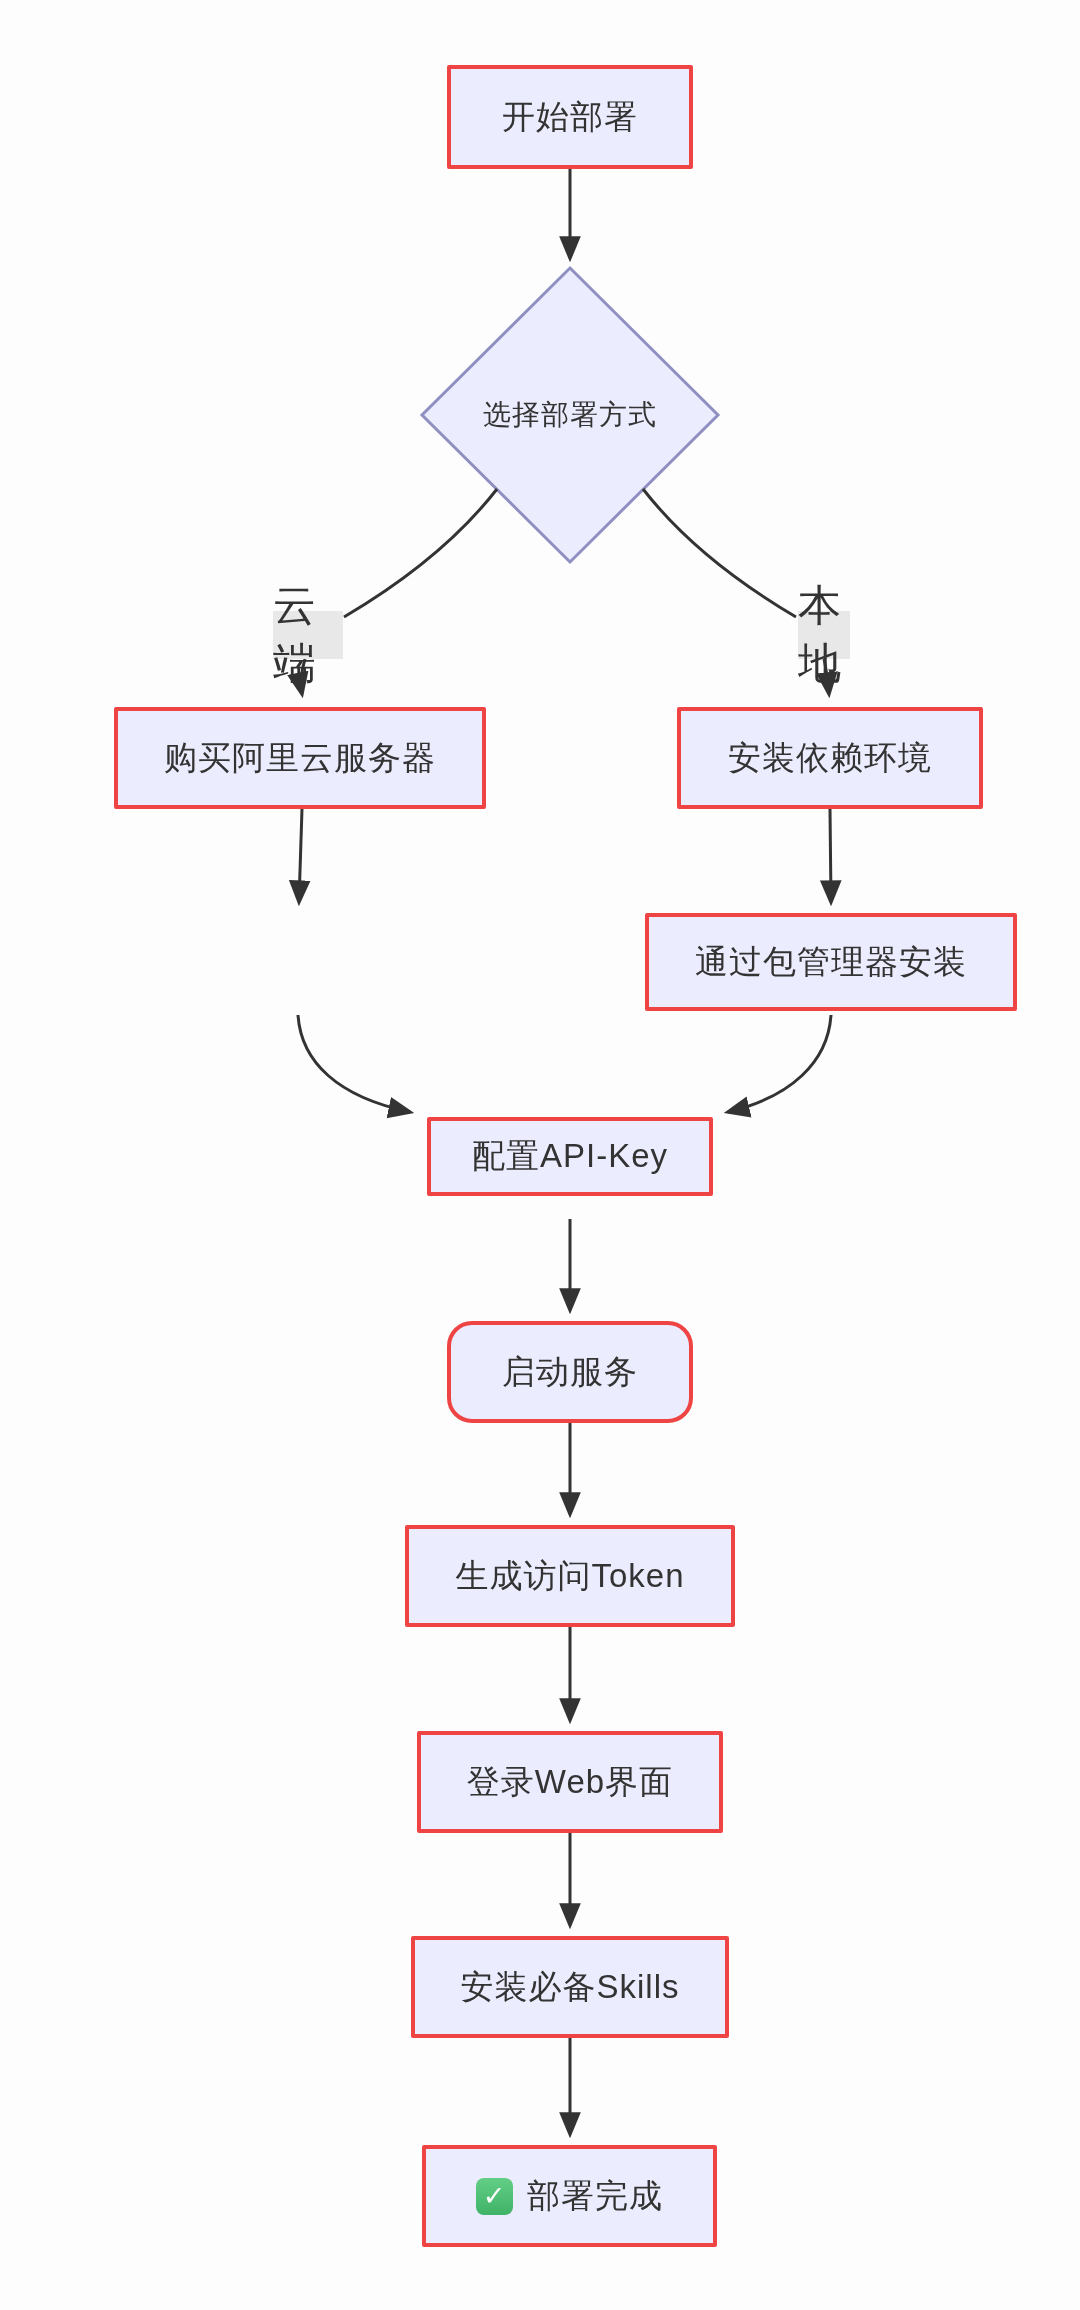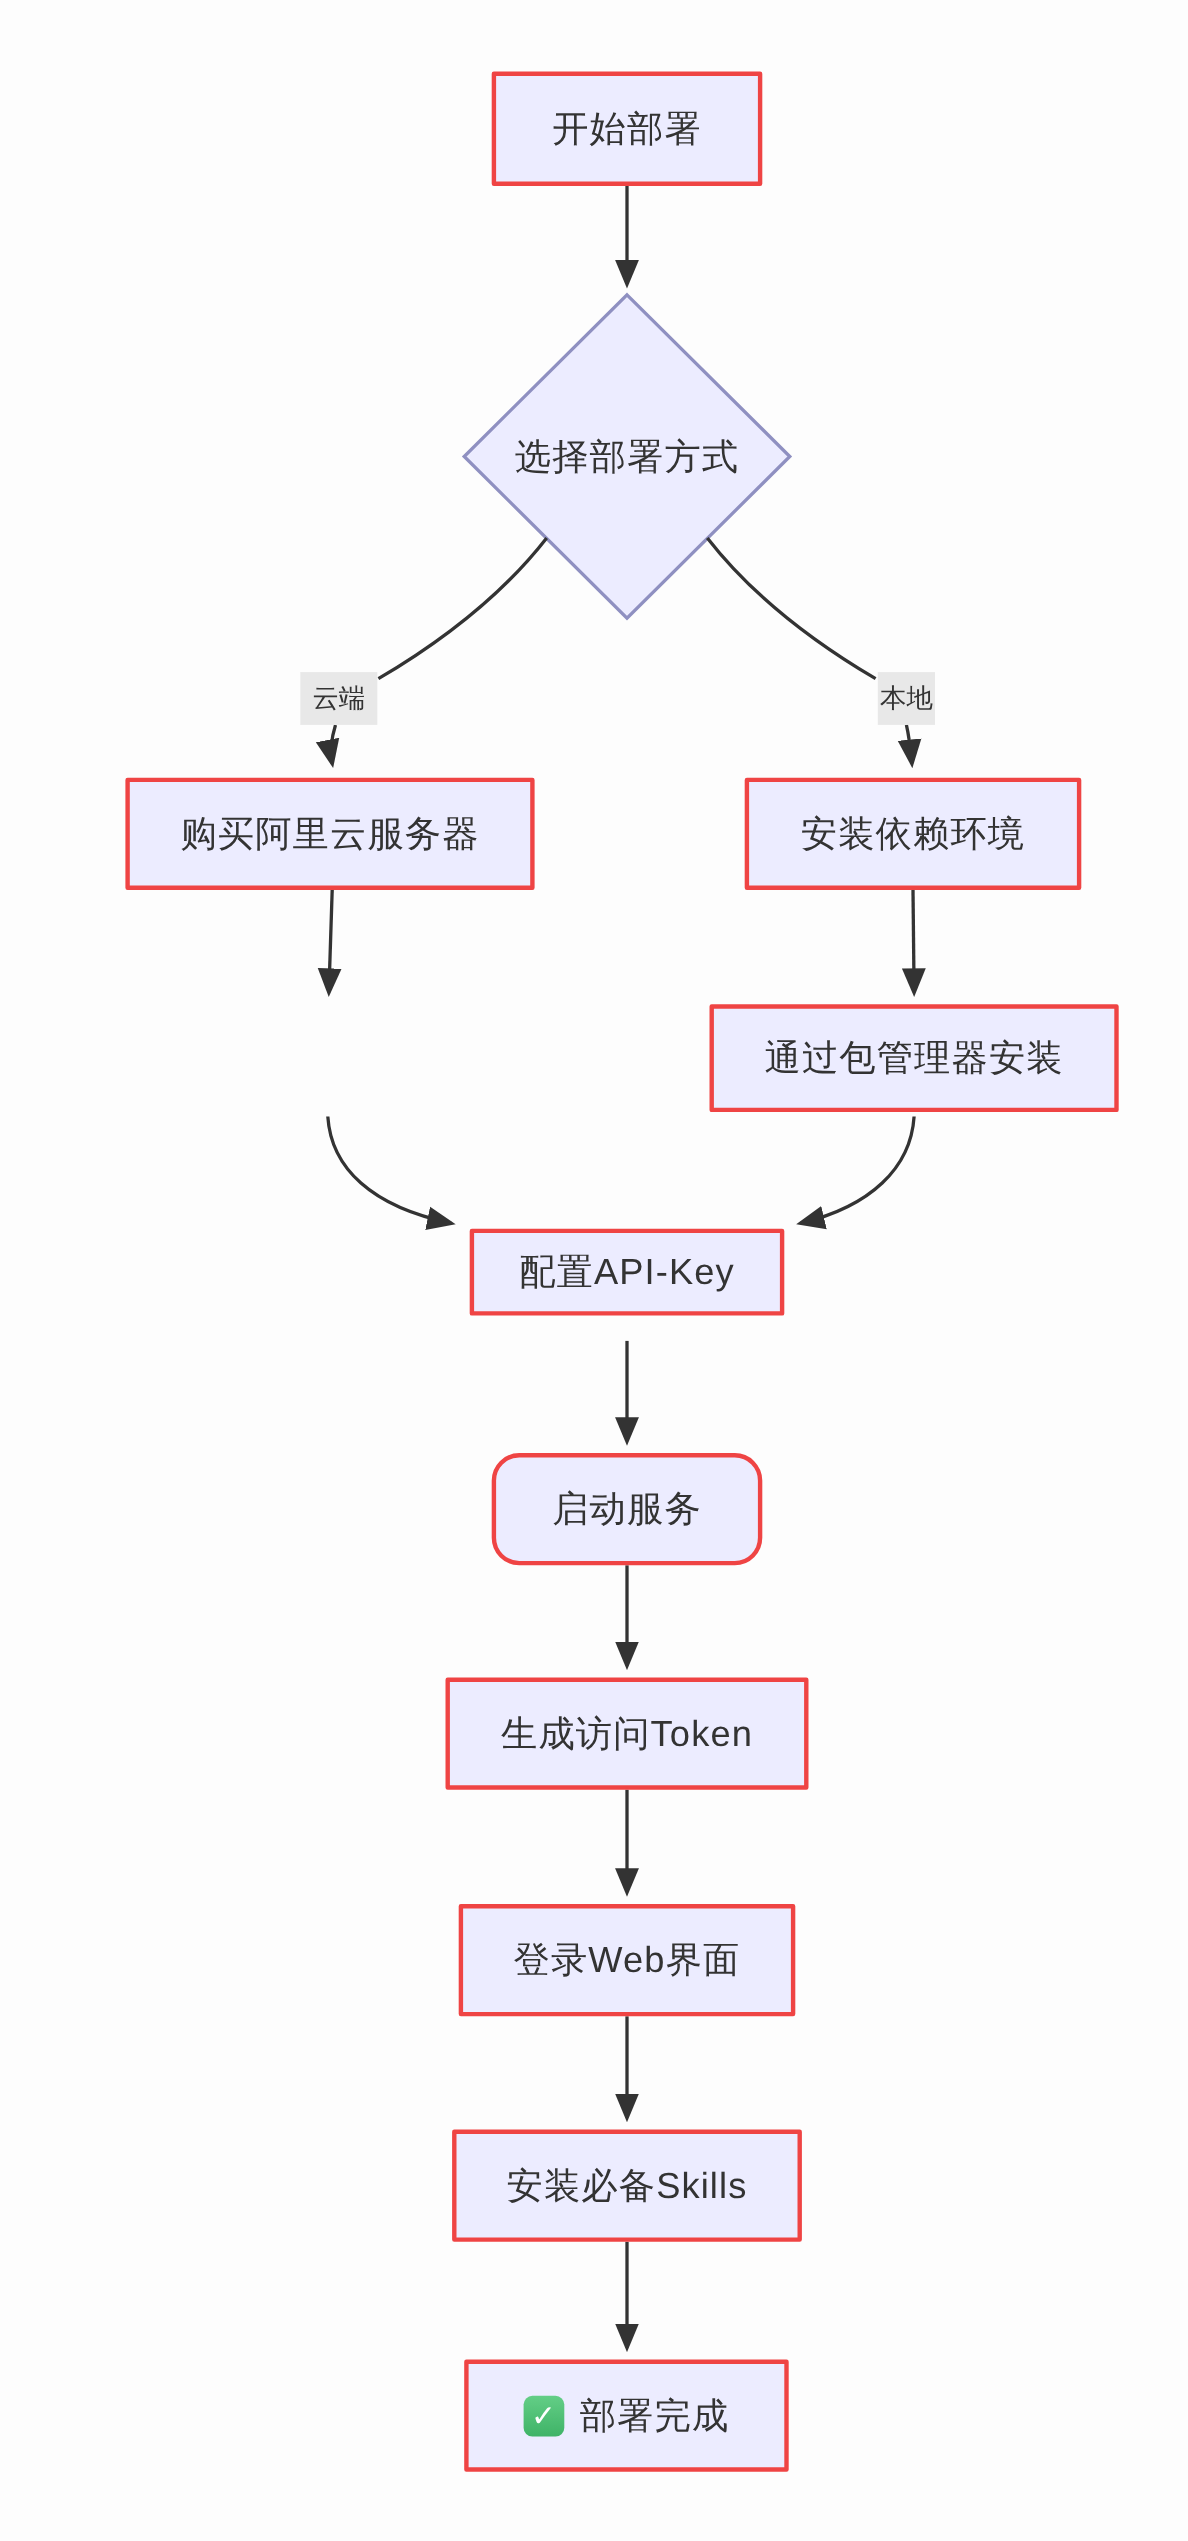--- a/index.html
+++ b/index.html
@@ -19,28 +19,28 @@
     border:4px solid #ef4444;
     border-radius:2px;
     display:flex;align-items:center;justify-content:center;
     font-size:33px;color:#333;
     z-index:1;
     letter-spacing:1px;
   }
   .diamond-label{
     position:absolute;
     display:flex;align-items:center;justify-content:center;
-    font-size:33px;color:#333;z-index:1;letter-spacing:1px;
+    font-size:28px;color:#333;z-index:1;letter-spacing:1px;
   }
   .edge-label{
     position:absolute;
     box-sizing:border-box;
     background:#E8E8E8;
     display:flex;align-items:center;justify-content:center;
-    font-size:24px;color:#333;z-index:1;
+    font-size:43px;color:#333;z-index:1;
   }
   .check-icon{
     width:37px;height:37px;
     border-radius:8px;
     background:linear-gradient(180deg,#63CE86,#3FB367);
     display:flex;align-items:center;justify-content:center;
     color:#fff;font-size:27px;font-weight:bold;
     margin-right:14px;
     flex:0 0 auto;
   }

